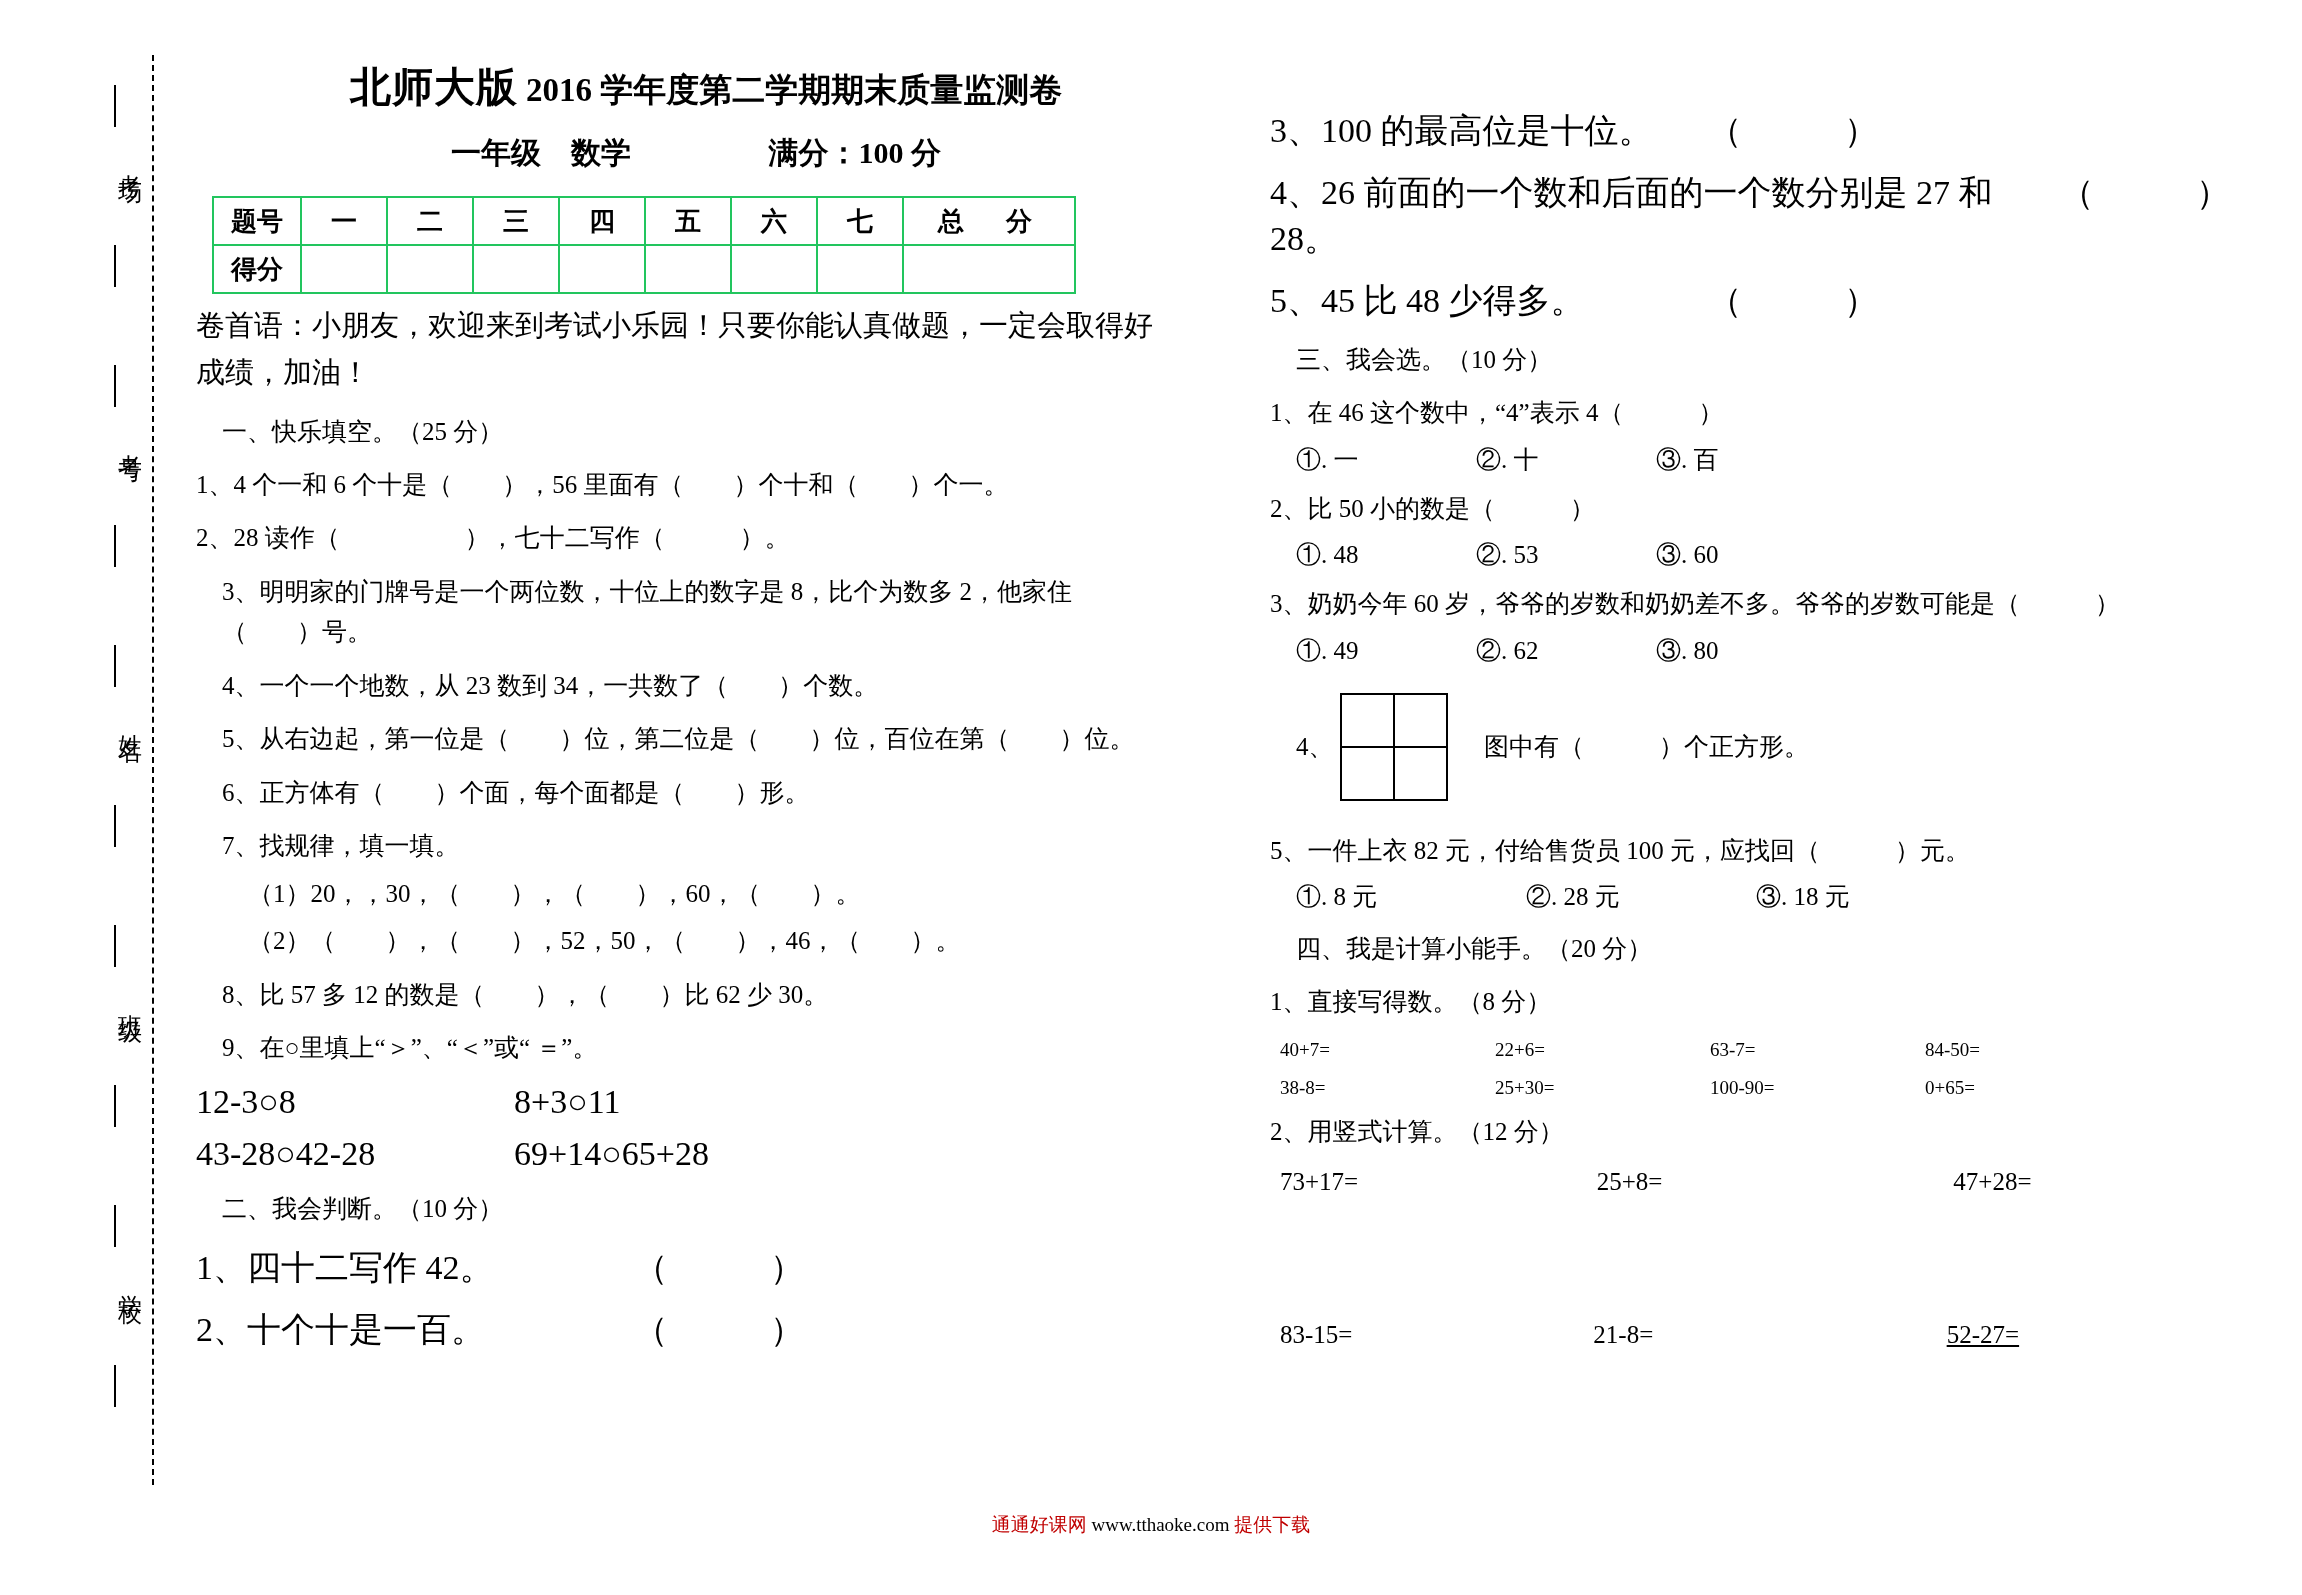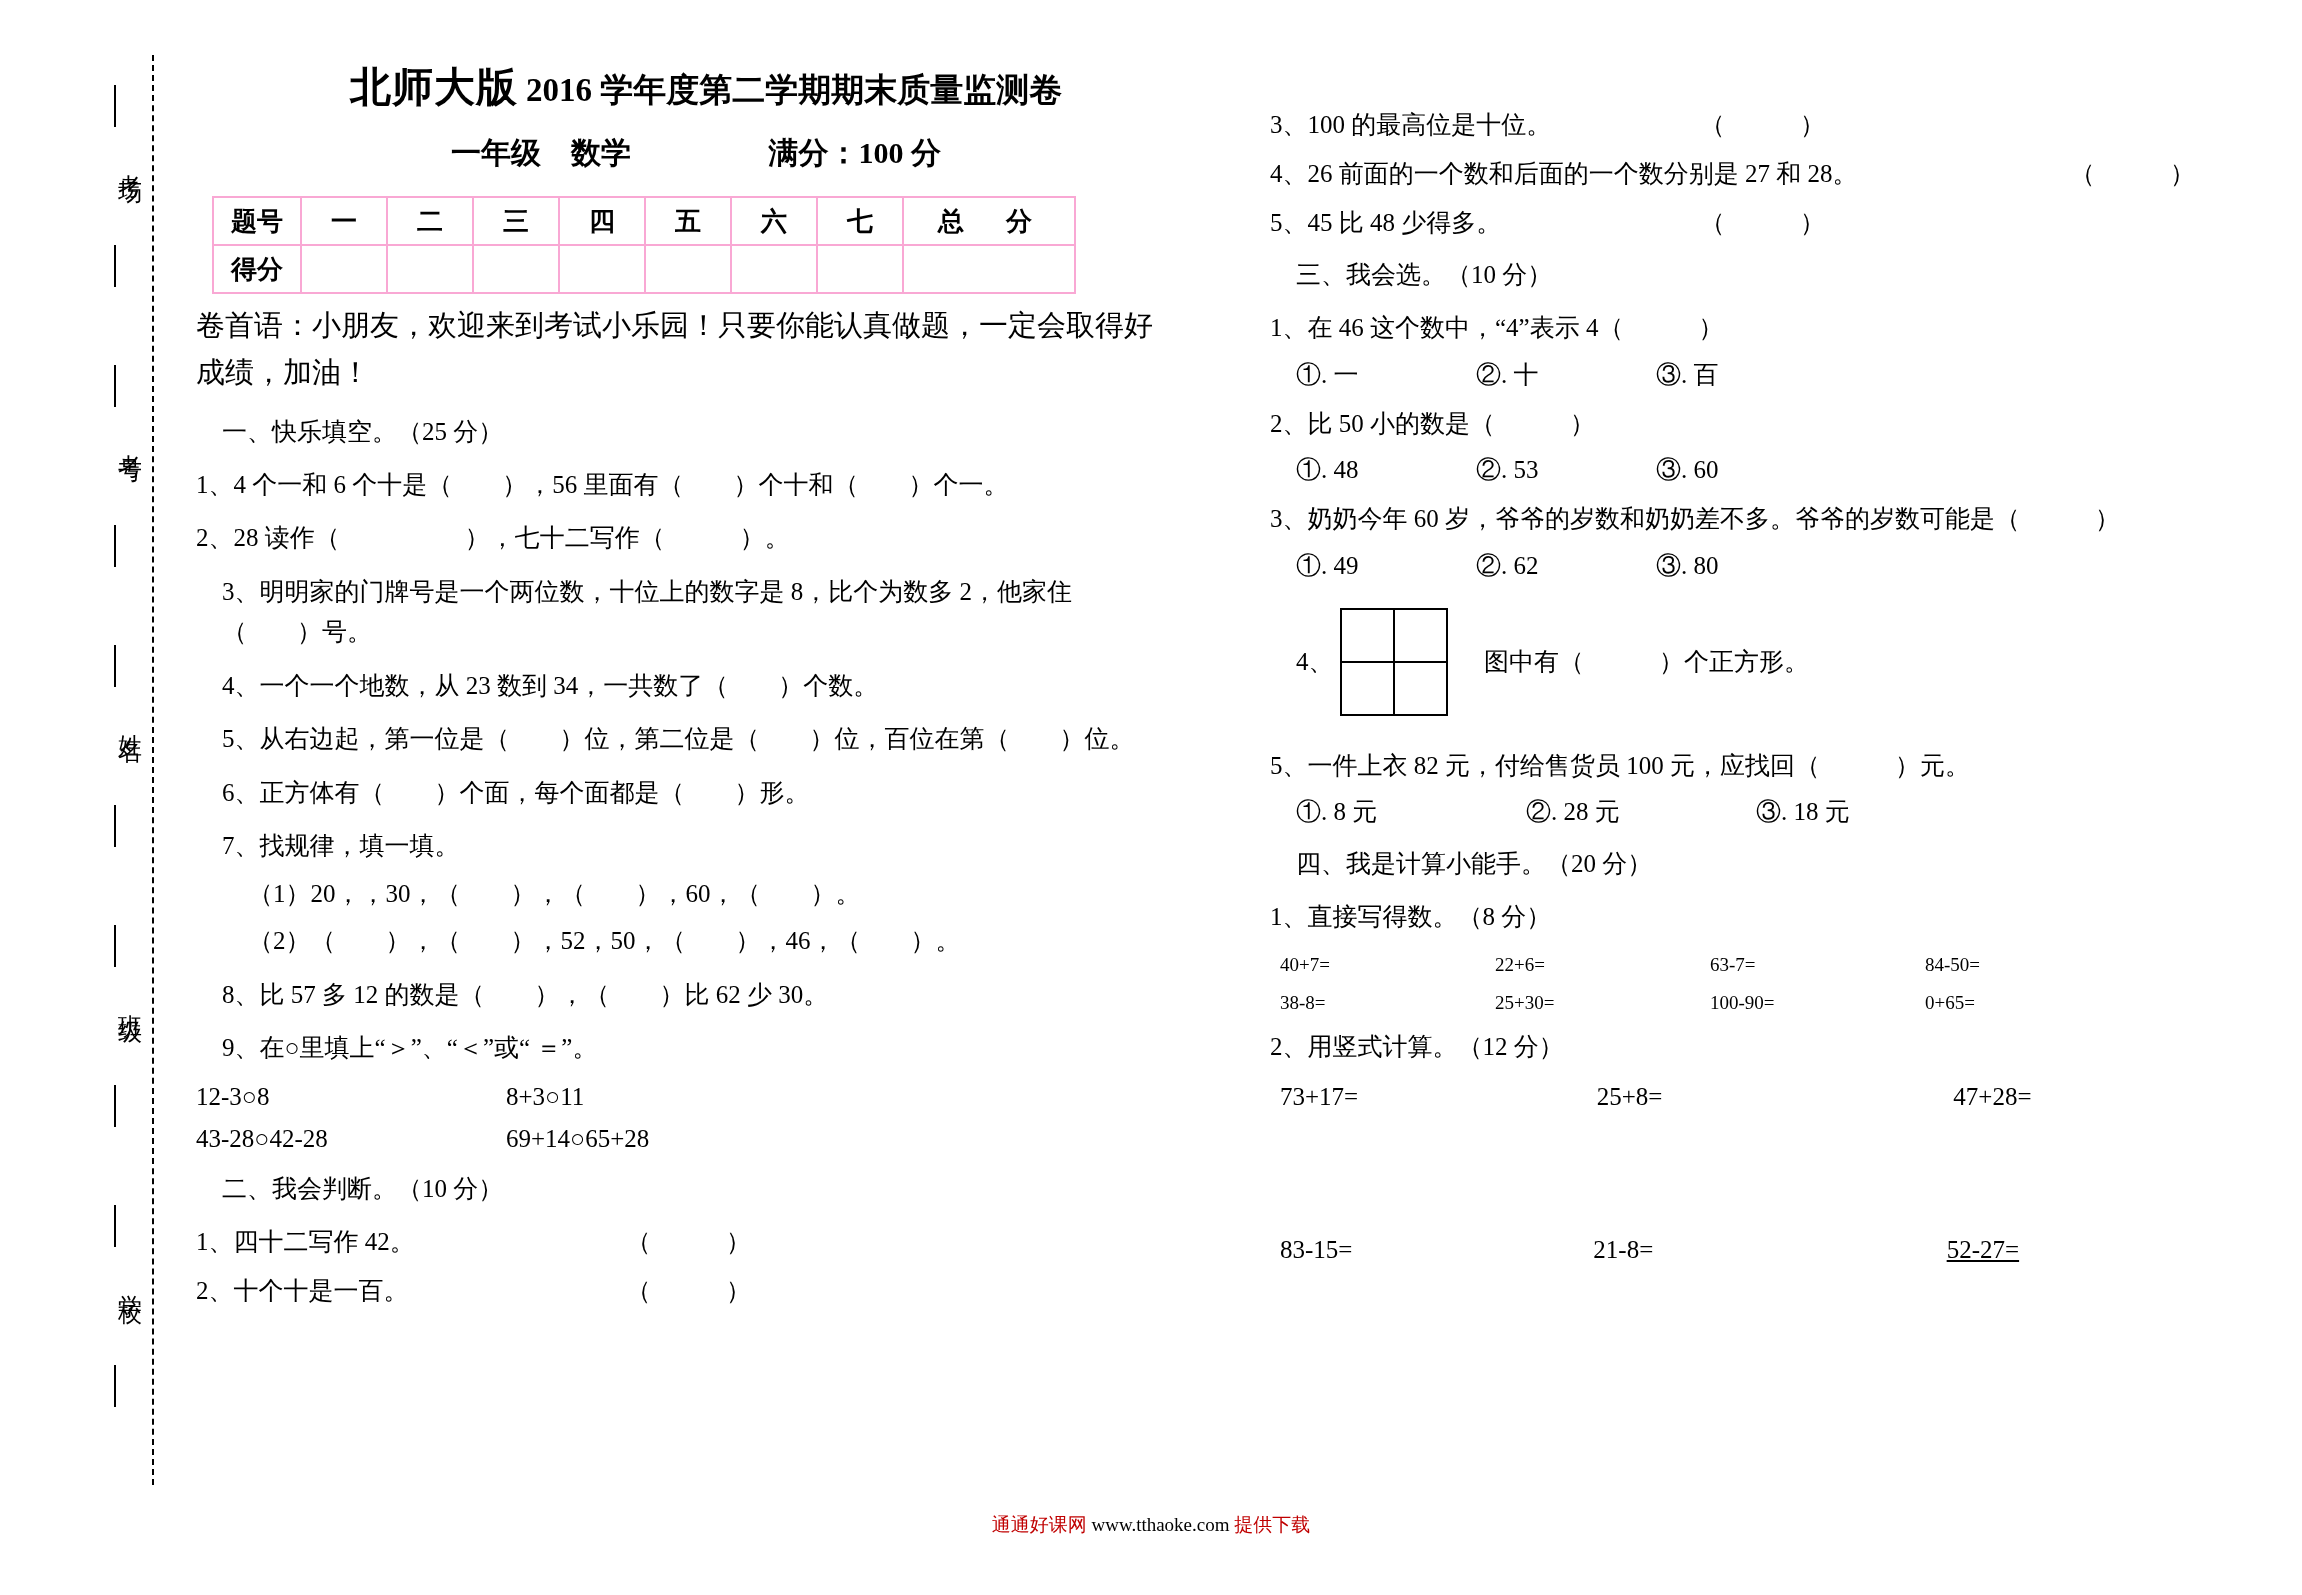--- a/index.html
+++ b/index.html
@@ -54,21 +54,21 @@
     font-size:30px;font-weight:bold;
   }
   .subtitle .sub-grade{margin-right:70px;}
   .subtitle .sub-score{margin-left:60px;}
 
   table.score-table{
     border-collapse:collapse;margin-top:22px;margin-left:16px;
     table-layout:fixed;
   }
   table.score-table td{
-    border:2px solid #f9a8d4;
+    border:2px solid #22c55e;
     height:44px;
     text-align:center;
     font-size:26px;
     font-weight:bold;
   }
   td.th-label{width:84px;}
   td.th-num{width:82px;}
   td.th-total{width:168px;letter-spacing:8px;}
 
   .para{font-size:29px;line-height:1.62;margin-top:8px;}
@@ -80,21 +80,21 @@
 
   .opts{display:flex;font-size:25px;margin-top:9px;padding-left:26px;}
   .opts .o{width:180px;}
   .opts .o.wide{width:230px;}
 
   .calcrow{display:flex;font-size:19px;margin-top:16px;padding-left:10px;}
   .calcrow .c{width:215px;}
   .calcrow2{display:flex;font-size:25px;margin-top:16px;padding-left:10px;}
   .calcrow2 .c{width:305px;}
 
-  .cmp-row{display:flex;font-size:25px;margin-top:14px;}
+  .cmp-row{display:flex;font-size:34px;margin-top:14px;gap:8px;}
   .cmp-row .c1{width:310px;}
 
   
   .sq-wrap{display:flex;align-items:center;margin-top:26px;}
   .sq-label{font-size:25px;width:56px;padding-left:26px;box-sizing:border-box;}
   .square-fig{
     width:104px;height:104px;border:2px solid #000;position:relative;
     margin-left:14px;margin-right:36px;
   }
   .square-fig::before{

